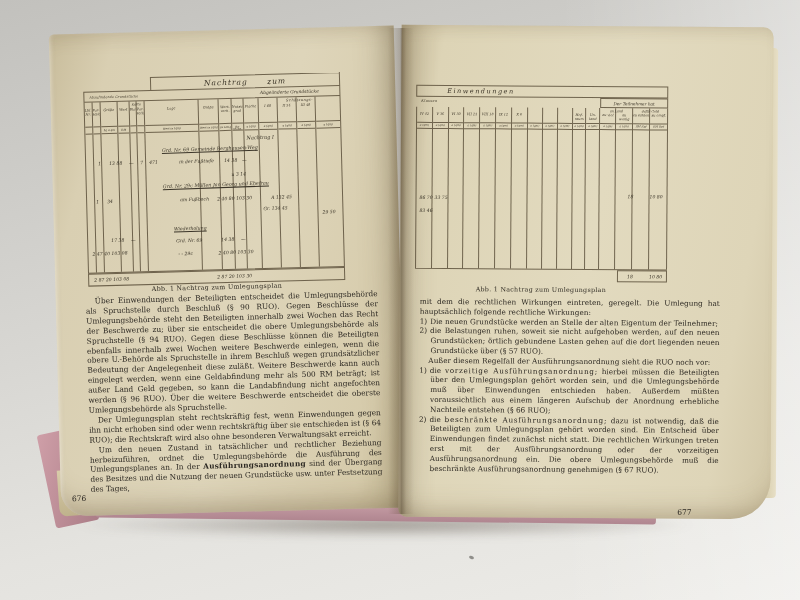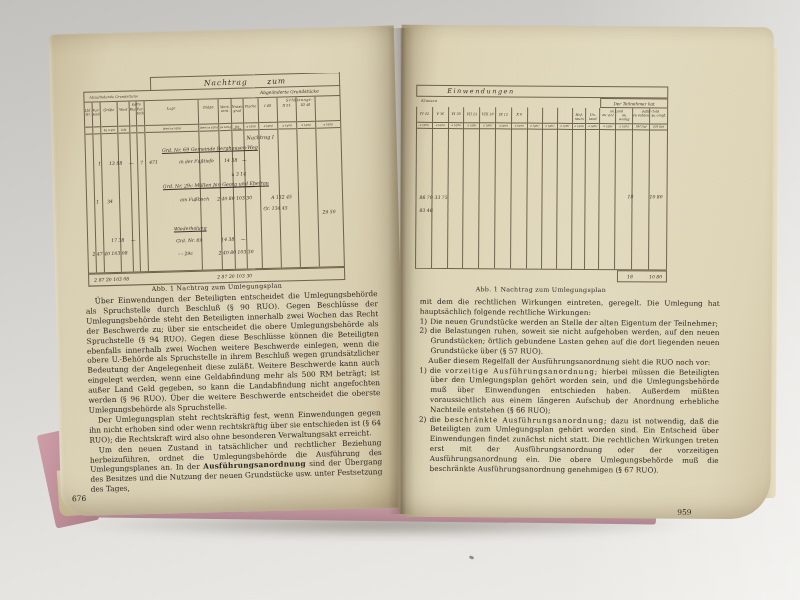--- a/index.html
+++ b/index.html
@@ -436,17 +436,17 @@
           <div class="li"><span class="num">2)</span><span>die Belastungen ruhen, soweit sie nicht aufgehoben werden, auf den neuen Grundstücken; örtlich gebundene Lasten gehen auf die dort liegenden neuen Grundstücke über (§ 57 RUO).</span><span class="sperr"></span><span></span></div>
         </div>
       <p class="ind">Außer diesem Regelfall der Ausführungsanordnung sieht die RUO noch vor:</p>
       <div>
 
           <div class="li"><span class="num">1)</span><span>die </span><span class="sperr">vorzeitige Ausführungsanordnung;</span><span> hierbei müssen die Beteiligten über den Umlegungsplan gehört worden sein, und die Umlegungsbehörde muß über Einwendungen entschieden haben. Außerdem müßten voraussichtlich aus einem längeren Aufschub der Anordnung erhebliche Nachteile entstehen (§ 66 RUO);</span></div>
 
           <div class="li"><span class="num">2)</span><span>die </span><span class="sperr">beschränkte Ausführungsanordnung;</span><span> dazu ist notwendig, daß die Beteiligten zum Umlegungsplan gehört worden sind. Ein Entscheid über Einwendungen findet zunächst nicht statt. Die rechtlichen Wirkungen treten erst mit der Ausführungsanordnung oder der vorzeitigen Ausführungsanordnung ein. Die obere Umlegungsbehörde muß die beschränkte Ausführungsanordnung genehmigen (§ 67 RUO).</span></div>
         </div>
     </div>
-    <div class="pagenum pn-right">959</div>
+    <div class="pagenum pn-right">677</div>
   </div>
 
   <div class="gutter"></div>
 </div>
 
 </body></html>

